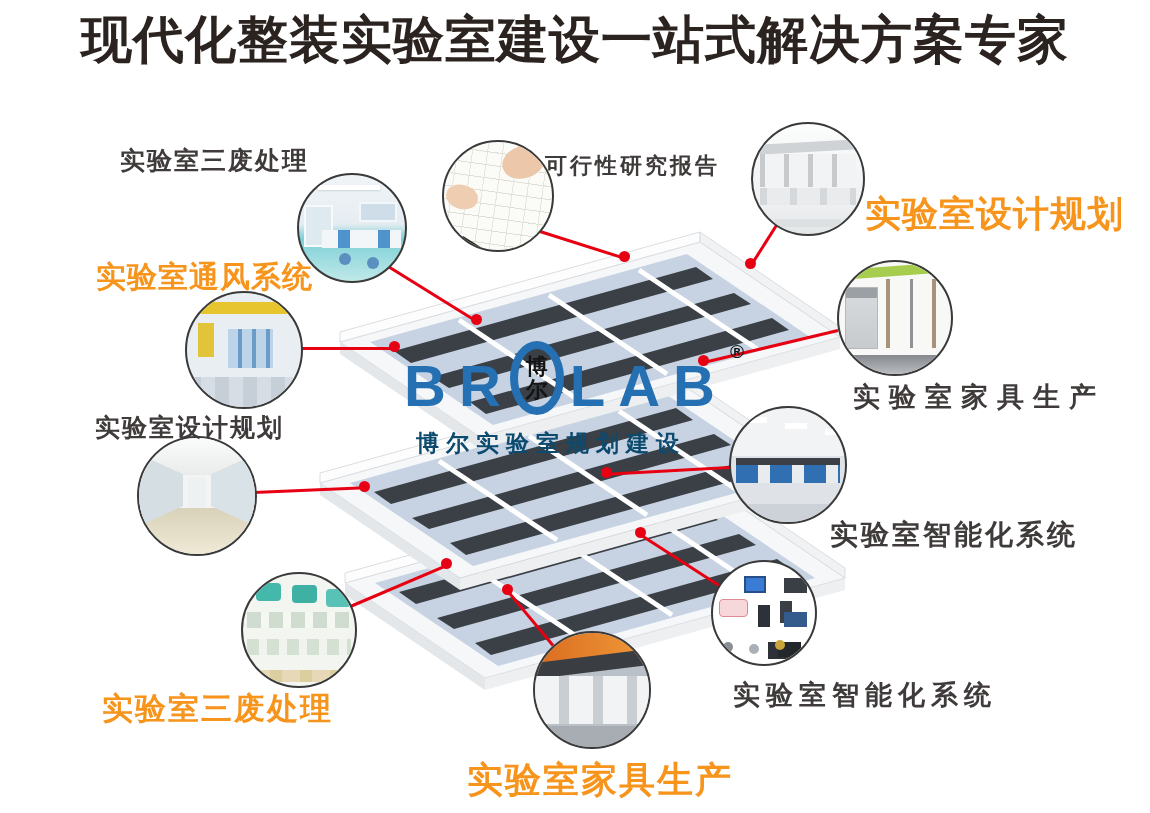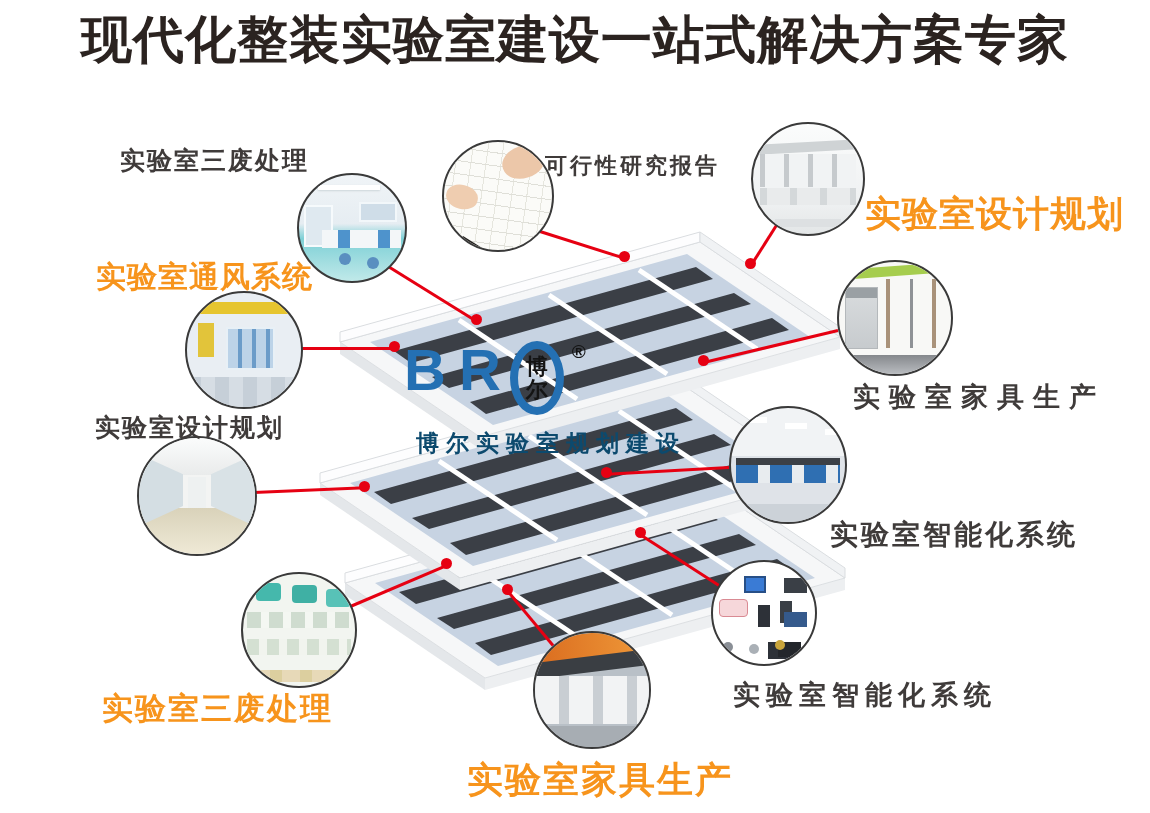--- a/index.html
+++ b/index.html
@@ -82,21 +82,21 @@
   
   .c-furn{background:#b9c0c7;}
   .c-furn .a{left:-4%;top:0;width:108%;height:24%;background:linear-gradient(90deg,#d96a1e,#f09b3a);transform:rotate(-7deg);}
   .c-furn .b{left:-4%;top:20%;width:108%;height:14%;background:#3a3e43;transform:rotate(-7deg);}
   .c-furn .c{left:0;top:38%;width:100%;height:42%;background:repeating-linear-gradient(90deg,#f2f3f4 0 24px,#c9ced3 24px 34px);}
   .c-furn .d{left:0;bottom:0;width:100%;height:18%;background:#a7adb3;}
   
   .lbl{position:absolute;white-space:nowrap;z-index:6;color:#3f3b3a;font-weight:700;}
   .lbl.orange{color:#f7941c;font-weight:800;}
   
-  .logo{position:absolute;left:404px;top:341px;z-index:7;display:flex;align-items:flex-start;}
+  .logo{position:absolute;left:404px;top:341px;z-index:7;display:flex;align-items:flex-end;}
   .logo .lt{font-size:58px;font-weight:700;color:#2470b3;letter-spacing:13px;line-height:1;}
   .logo .oring{width:38px;height:58px;border:8px solid #2470b3;border-radius:50%;margin:0 6px 0 -4px;
      display:flex;flex-direction:column;align-items:center;justify-content:center;}
   .logo .oc{font-size:22px;line-height:1.05;font-weight:900;color:#141414;}
   .logo .reg{font-size:19px;font-weight:700;color:#141414;margin:0 0 44px 2px;align-self:flex-start;}
   .logo-sub{position:absolute;left:416px;top:428px;z-index:7;font-size:23px;font-weight:800;color:#0c4a6e;letter-spacing:7px;white-space:nowrap;}
 </style>
 </head>
 <body>
 
@@ -246,15 +246,16 @@
 <div class="lbl orange" style="left:102px;top:688px;font-size:31px;letter-spacing:2px;">实验室三废处理</div>
 <div class="lbl" style="left:733px;top:677px;font-size:27px;letter-spacing:6px;">实验室智能化系统</div>
 <div class="lbl orange" style="left:467px;top:756px;font-size:36px;letter-spacing:2px;">实验室家具生产</div>
 
 <div class="logo">
   <span class="lt">BR</span>
   <span class="oring">
     <span class="oc">博</span>
     <span class="oc">尔</span>
   </span>
+  <span class="lt">LAB</span>
   <span class="reg">®</span>
 </div>
 <div class="logo-sub">博尔实验室规划建设</div>
 
 </body></html>

